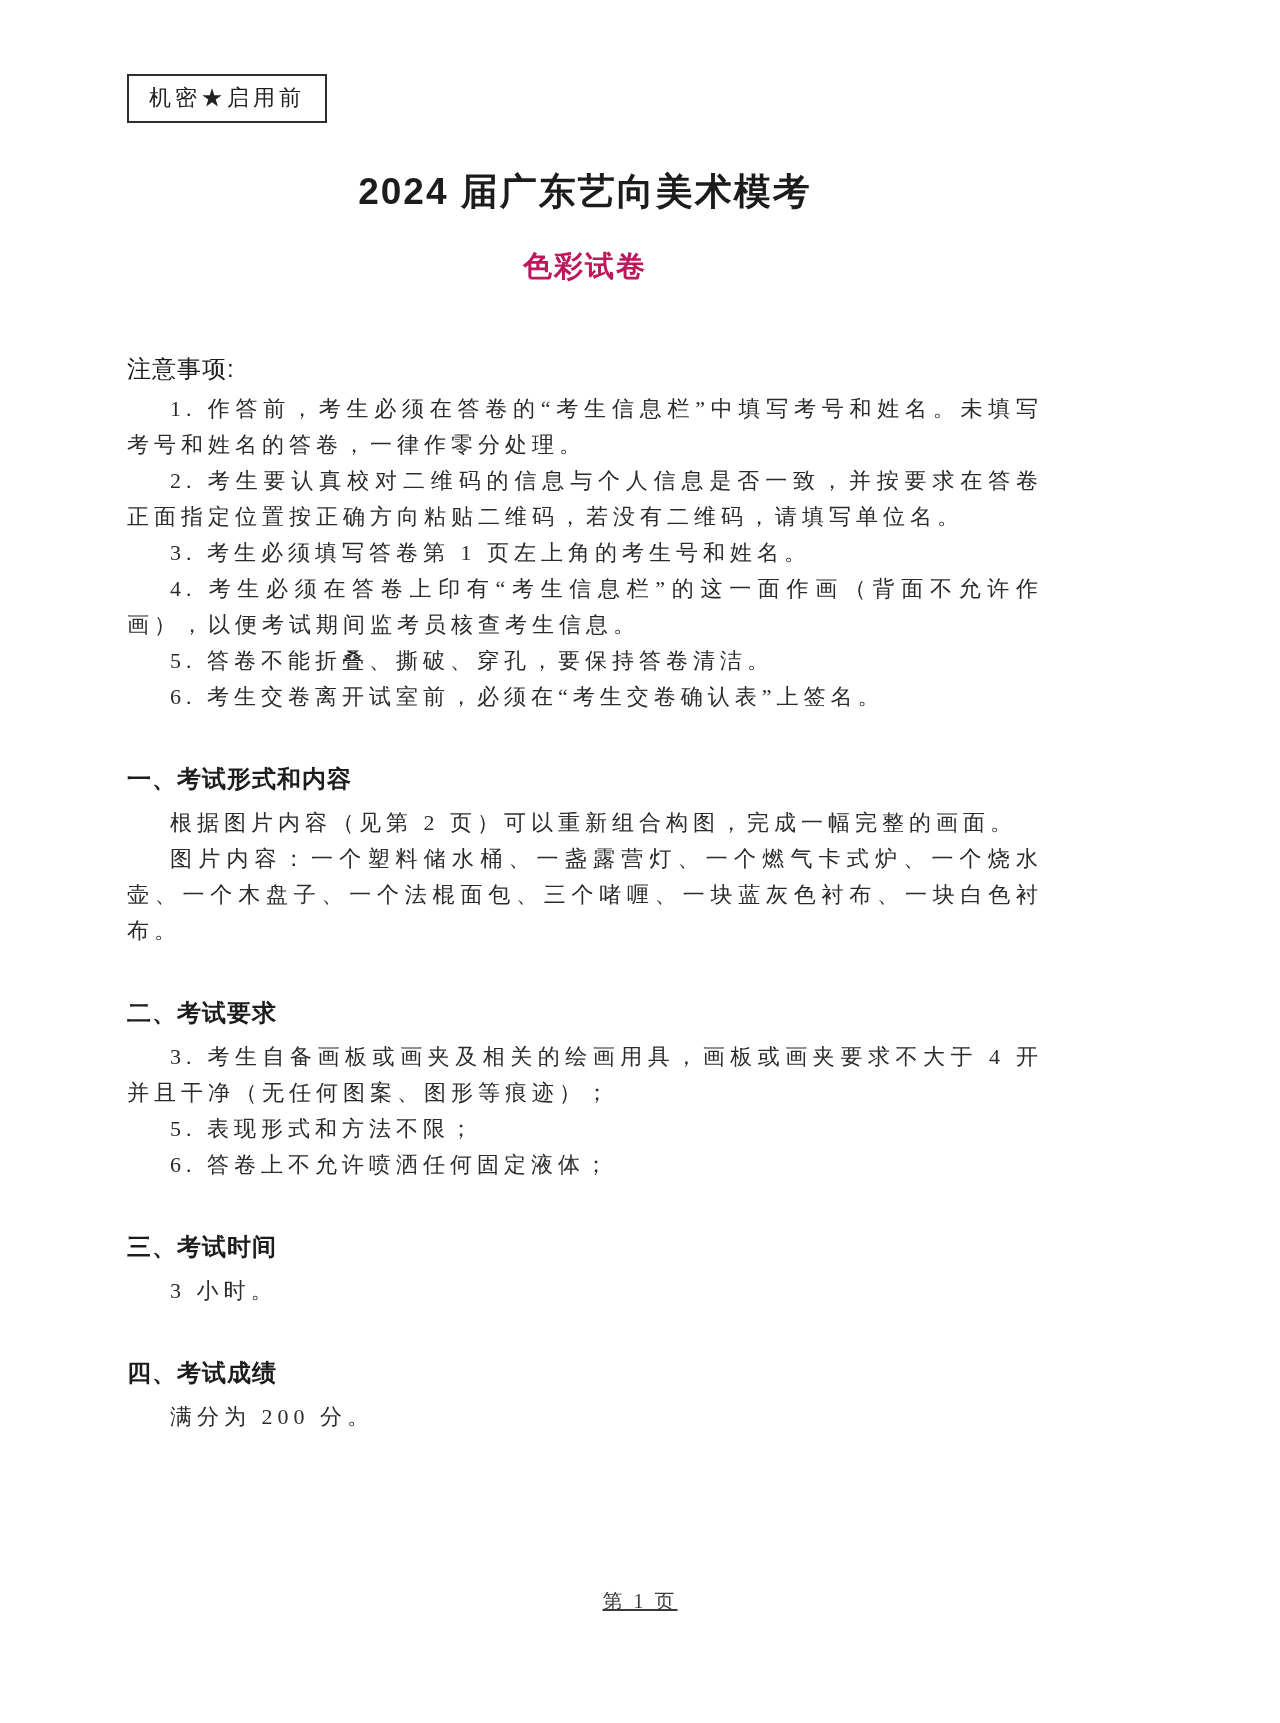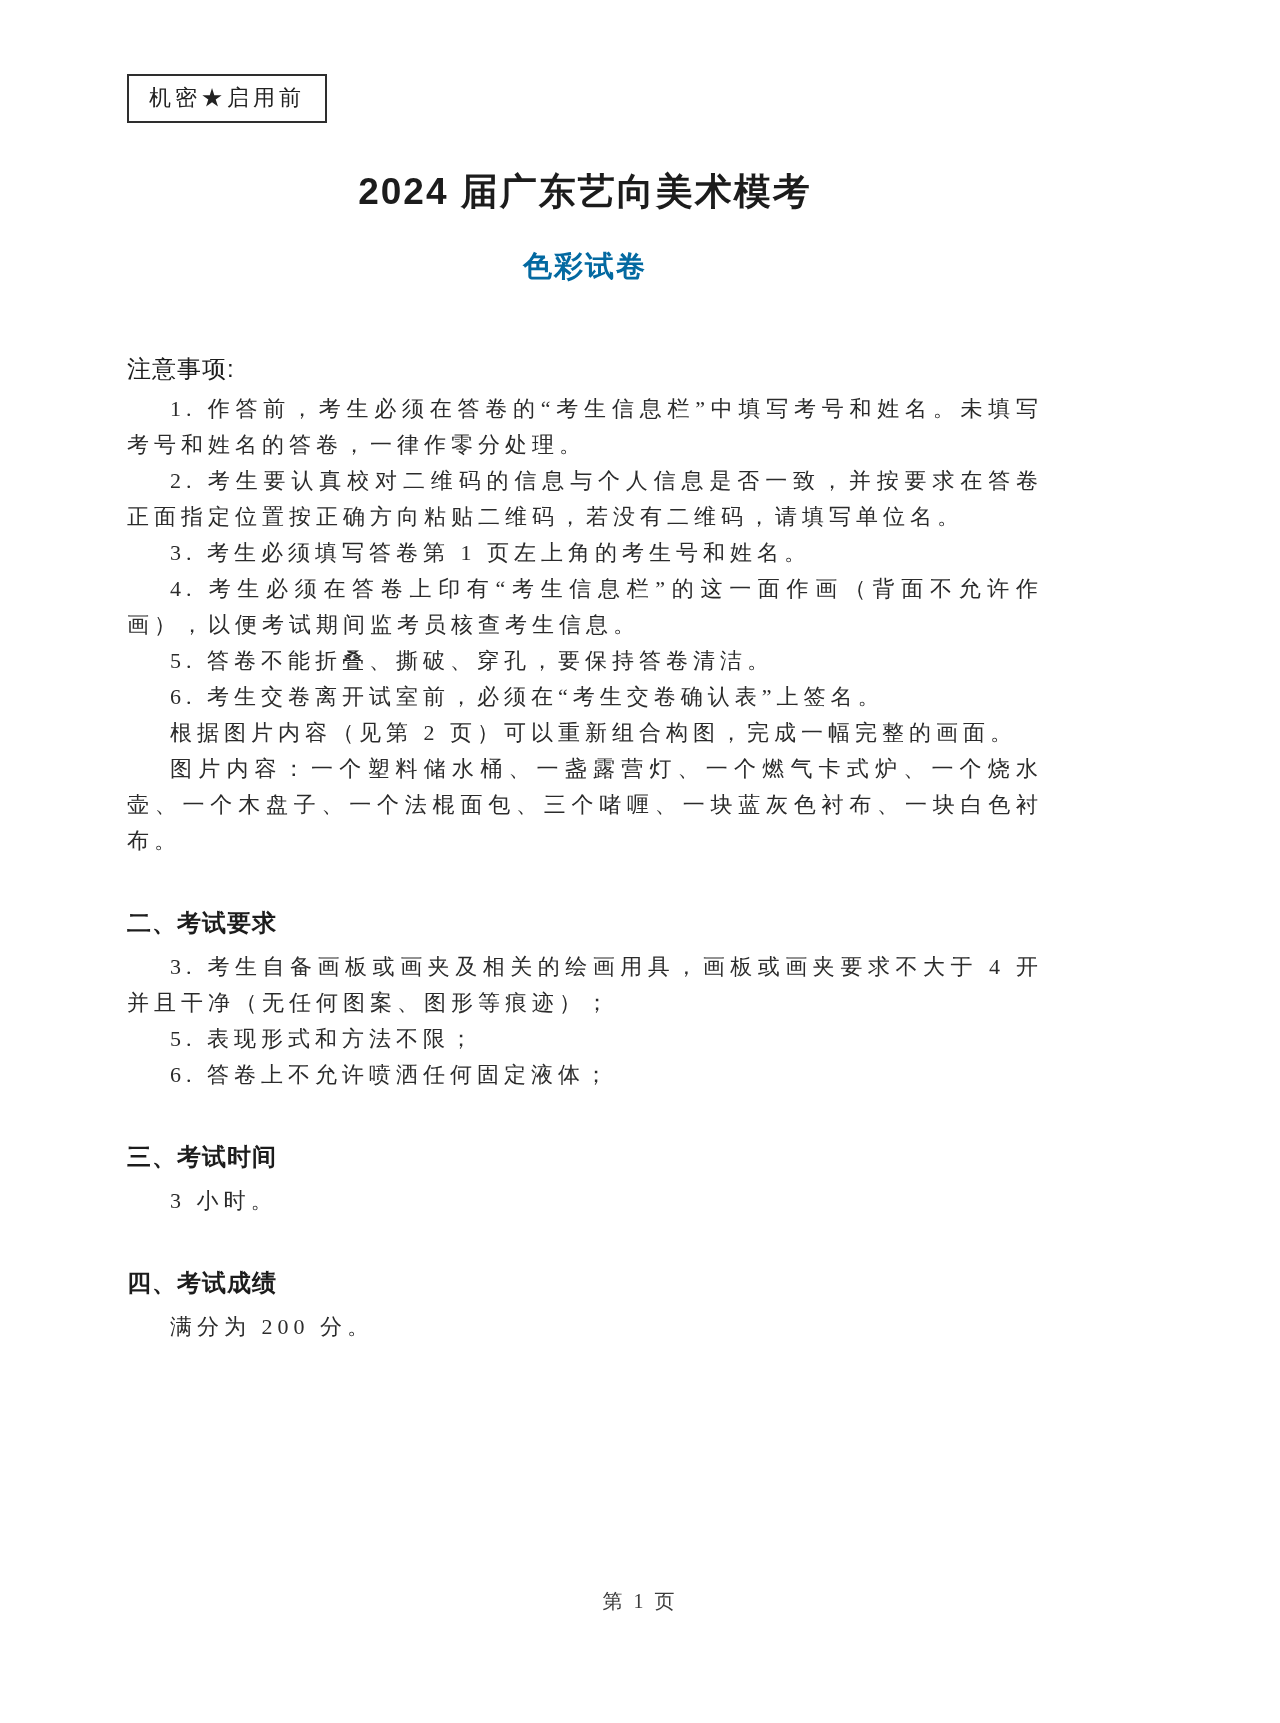--- a/index.html
+++ b/index.html
@@ -39,21 +39,21 @@
     letter-spacing: 2px;
     color: #1c1c1c;
   }
   .exam-subtitle {
     margin-top: 30px;
     text-align: center;
     font-family: "Liberation Sans", "DejaVu Sans", sans-serif;
     font-weight: 700;
     font-size: 29px;
     letter-spacing: 2px;
-    color: #0369a1;
+    color: #be185d;
   }
   .notice-heading {
     margin-top: 66px;
     margin-bottom: 6px;
     font-family: "Liberation Sans", "DejaVu Sans", sans-serif;
     font-weight: 400;
     font-size: 24px;
     letter-spacing: 1px;
     color: #1c1c1c;
   }
@@ -76,20 +76,21 @@
   }
   .page-footer {
     position: absolute;
     left: 0;
     right: 0;
     bottom: 108px;
     text-align: center;
     font-size: 20px;
     letter-spacing: 3px;
     color: #3a3a3a;
+    text-decoration: underline;
   }
 </style>
 </head>
 <body>
 
 <div class="page">
   <div class="content">
 
     <div class="classification-box">
       <span>机密★启用前</span>
@@ -102,20 +103,21 @@
       <h3 class="notice-heading">注意事项:</h3>
       <p class="body-par">1. 作答前，考生必须在答卷的“考生信息栏”中填写考号和姓名。未填写考号和姓名的答卷，一律作零分处理。</p>
       <p class="body-par">2. 考生要认真校对二维码的信息与个人信息是否一致，并按要求在答卷正面指定位置按正确方向粘贴二维码，若没有二维码，请填写单位名。</p>
       <p class="body-par">3. 考生必须填写答卷第 1 页左上角的考生号和姓名。</p>
       <p class="body-par">4. 考生必须在答卷上印有“考生信息栏”的这一面作画（背面不允许作画），以便考试期间监考员核查考生信息。</p>
       <p class="body-par">5. 答卷不能折叠、撕破、穿孔，要保持答卷清洁。</p>
       <p class="body-par">6. 考生交卷离开试室前，必须在“考生交卷确认表”上签名。</p>
     </div>
 
     <div>
+      <h3 class="section-heading">一、考试形式和内容</h3>
       <p class="body-par">根据图片内容（见第 2 页）可以重新组合构图，完成一幅完整的画面。</p>
       <p class="body-par">图片内容：一个塑料储水桶、一盏露营灯、一个燃气卡式炉、一个烧水壶、一个木盘子、一个法棍面包、三个啫喱、一块蓝灰色衬布、一块白色衬布。</p>
     </div>
 
     <div>
       <h3 class="section-heading">二、考试要求</h3>
       <p class="body-par">3. 考生自备画板或画夹及相关的绘画用具，画板或画夹要求不大于 4 开并且干净（无任何图案、图形等痕迹）；</p>
       <p class="body-par">5. 表现形式和方法不限；</p>
       <p class="body-par">6. 答卷上不允许喷洒任何固定液体；</p>
     </div>

